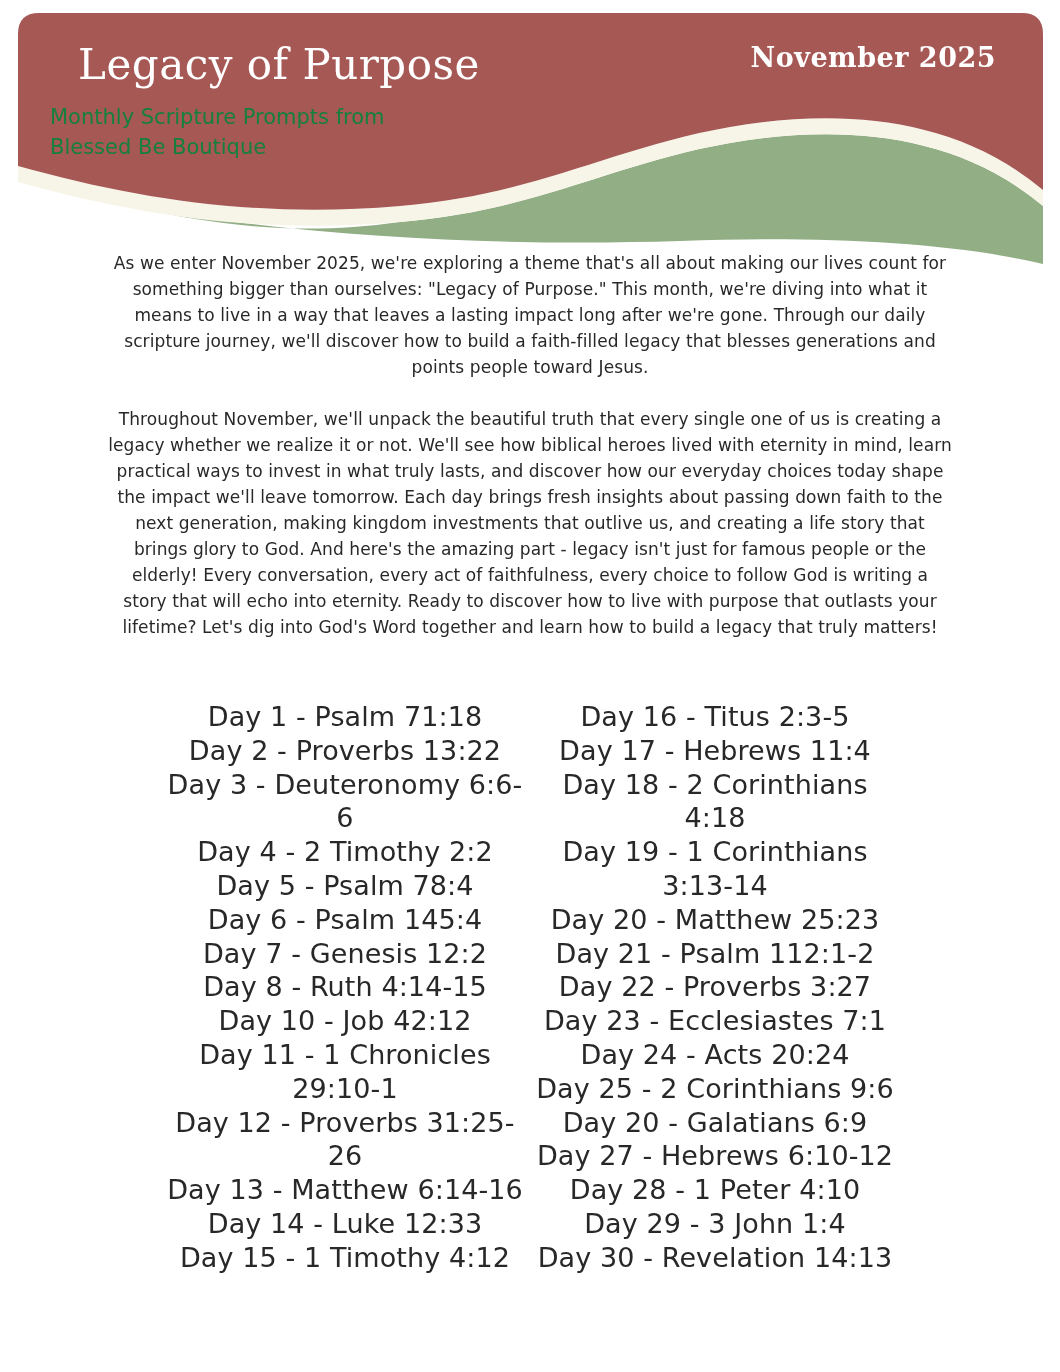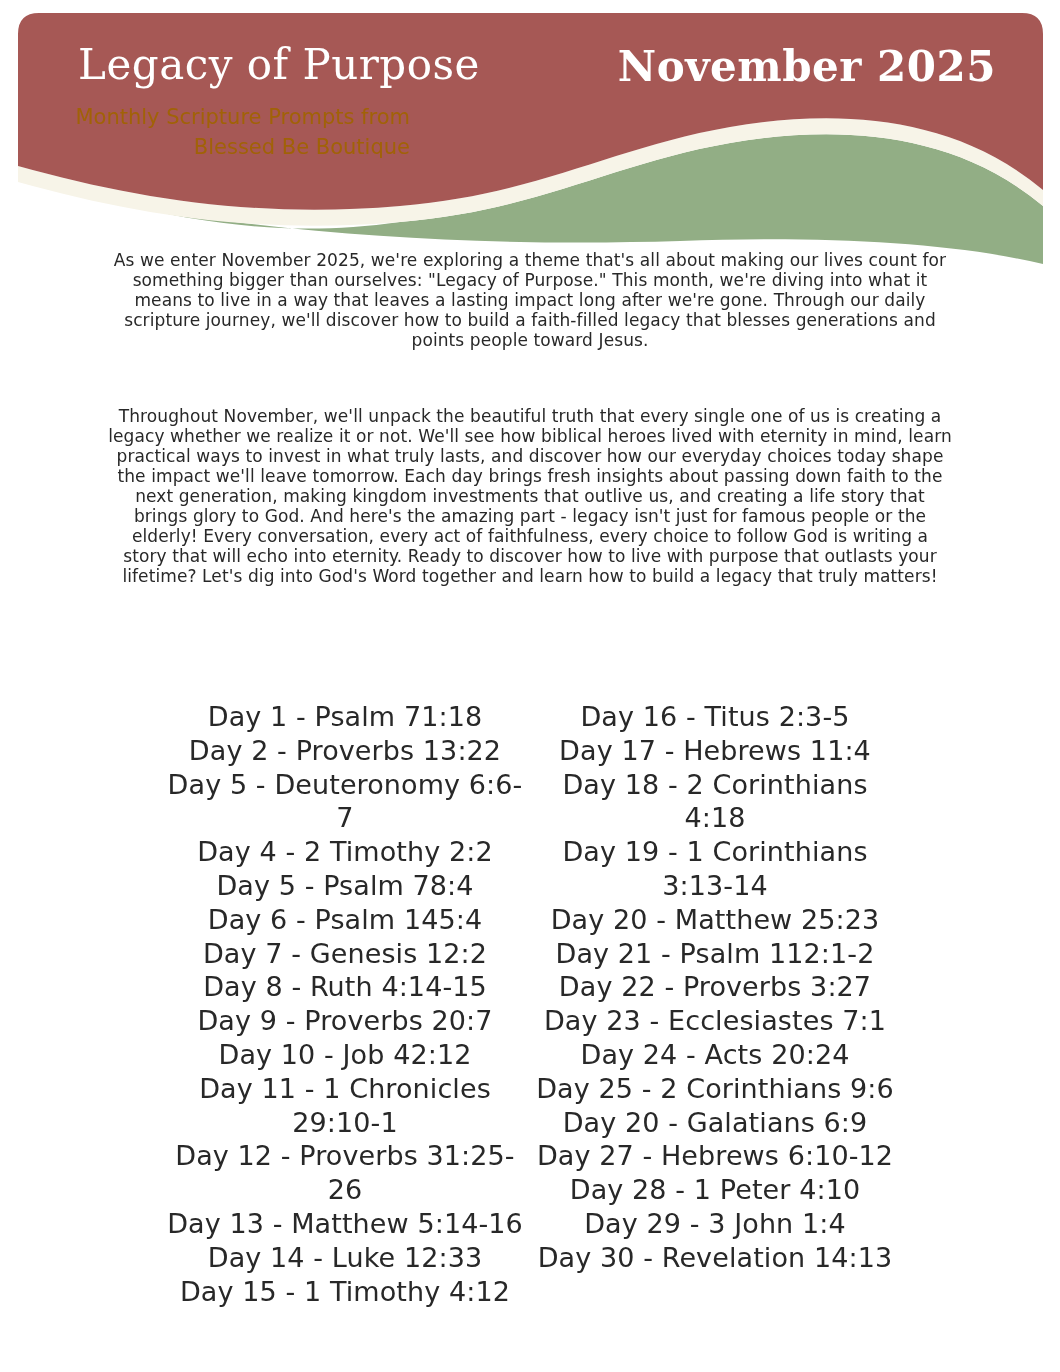--- a/index.html
+++ b/index.html
@@ -13,31 +13,31 @@
   .header-wave svg{display:block;}
   
   .page-title{
     position:absolute;top:40px;left:78px;
     font-family:"DejaVu Serif","Liberation Serif",serif;
     font-weight:400;font-size:42px;color:#ffffff;letter-spacing:.5px;
   }
   .issue-date{
     position:absolute;top:42px;right:64px;
     font-family:"DejaVu Serif","Liberation Serif",serif;
-    font-weight:700;font-size:42px;color:#ffffff;letter-spacing:.5px;
+    font-weight:700;font-size:27px;color:#ffffff;letter-spacing:.5px;
   }
   .subtitle{
     position:absolute;top:102px;left:50px;width:360px;
-    font-size:21px;line-height:30px;color:#a16207;text-align:right;
+    font-size:21px;line-height:30px;color:#15803d;text-align:left;
     white-space:pre-line;
   }
   
   .intro-para{
     position:absolute;left:70px;width:920px;
-    font-size:17px;line-height:20px;text-align:center;
+    font-size:17px;line-height:26px;text-align:center;
     white-space:pre-line;letter-spacing:.1px;
   }
   .intro-para.p1{top:250px;}
   .intro-para.p2{top:406px;}
   
   .day-grid{
     position:absolute;top:700px;left:0;width:1060px;
     display:flex;justify-content:center;
   }
   .day-col{width:370px;text-align:center;}
@@ -95,31 +95,30 @@
 next generation, making kingdom investments that outlive us, and creating a life story that
 brings glory to God. And here's the amazing part - legacy isn't just for famous people or the
 elderly! Every conversation, every act of faithfulness, every choice to follow God is writing a
 story that will echo into eternity. Ready to discover how to live with purpose that outlasts your
 lifetime? Let's dig into God's Word together and learn how to build a legacy that truly matters!</div>
 
 <div class="day-grid">
   <div class="day-col" id="days-left">
       <div class="day-row">Day 1 - Psalm 71:18</div>
       <div class="day-row">Day 2 - Proverbs 13:22</div>
-      <div class="day-row">Day 5 - Deuteronomy 6:6-7</div>
+      <div class="day-row">Day 3 - Deuteronomy 6:6-6</div>
       <div class="day-row">Day 4 - 2 Timothy 2:2</div>
       <div class="day-row">Day 5 - Psalm 78:4</div>
       <div class="day-row">Day 6 - Psalm 145:4</div>
       <div class="day-row">Day 7 - Genesis 12:2</div>
       <div class="day-row">Day 8 - Ruth 4:14-15</div>
-      <div class="day-row">Day 9 - Proverbs 20:7</div>
       <div class="day-row">Day 10 - Job 42:12</div>
       <div class="day-row">Day 11 - 1 Chronicles 29:10-1</div>
       <div class="day-row">Day 12 - Proverbs 31:25-26</div>
-      <div class="day-row">Day 13 - Matthew 5:14-16</div>
+      <div class="day-row">Day 13 - Matthew 6:14-16</div>
       <div class="day-row">Day 14 - Luke 12:33</div>
       <div class="day-row">Day 15 - 1 Timothy 4:12</div>
     </div>
   <div class="day-col" id="days-right">
       <div class="day-row">Day 16 - Titus 2:3-5</div>
       <div class="day-row">Day 17 - Hebrews 11:4</div>
       <div class="day-row">Day 18 - 2 Corinthians 4:18</div>
       <div class="day-row">Day 19 - 1 Corinthians 3:13-14</div>
       <div class="day-row">Day 20 - Matthew 25:23</div>
       <div class="day-row">Day 21 - Psalm 112:1-2</div>

